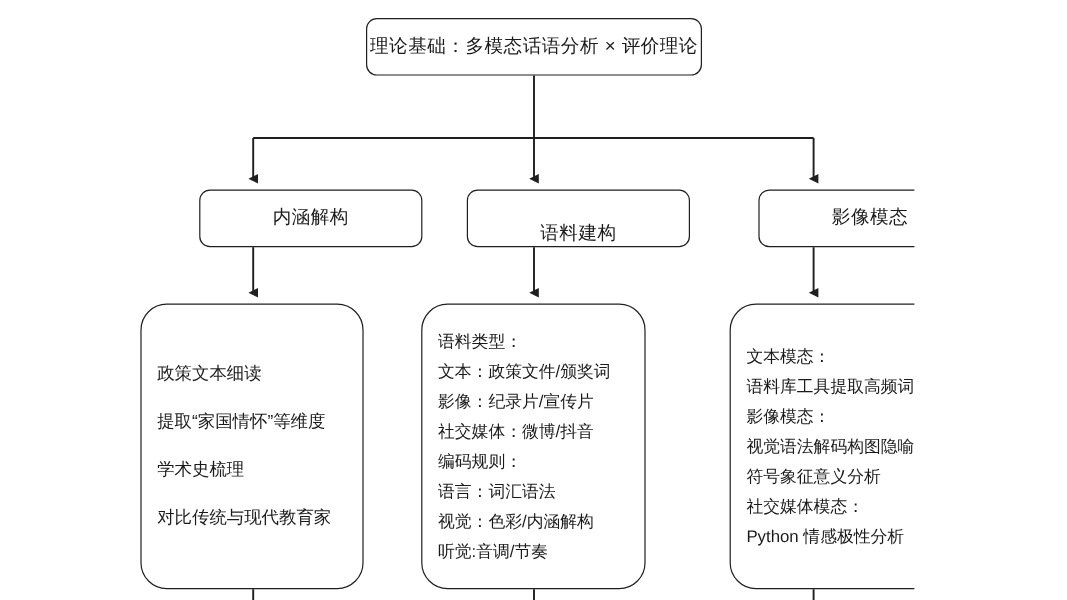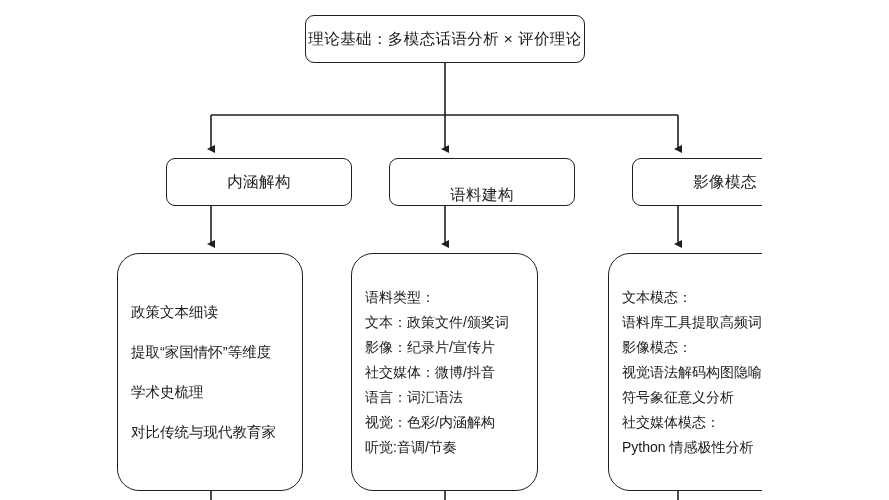--- a/index.html
+++ b/index.html
@@ -159,20 +159,21 @@
     <div class="detail-line">提取“家国情怀”等维度</div>
     <div class="detail-line">学术史梳理</div>
     <div class="detail-line">对比传统与现代教育家</div>
   </div>
 
   <div class="detail d1">
     <div class="detail-line">语料类型：</div>
     <div class="detail-line">文本：政策文件/颁奖词</div>
     <div class="detail-line">影像：纪录片/宣传片</div>
     <div class="detail-line">社交媒体：微博/抖音</div>
+    <div class="detail-line">编码规则：</div>
     <div class="detail-line">语言：词汇语法</div>
     <div class="detail-line">视觉：色彩/内涵解构</div>
     <div class="detail-line">听觉:音调/节奏</div>
   </div>
 
   <div class="detail d2">
     <div class="detail-line">文本模态：</div>
     <div class="detail-line">语料库工具提取高频词</div>
     <div class="detail-line">影像模态：</div>
     <div class="detail-line">视觉语法解码构图隐喻</div>

